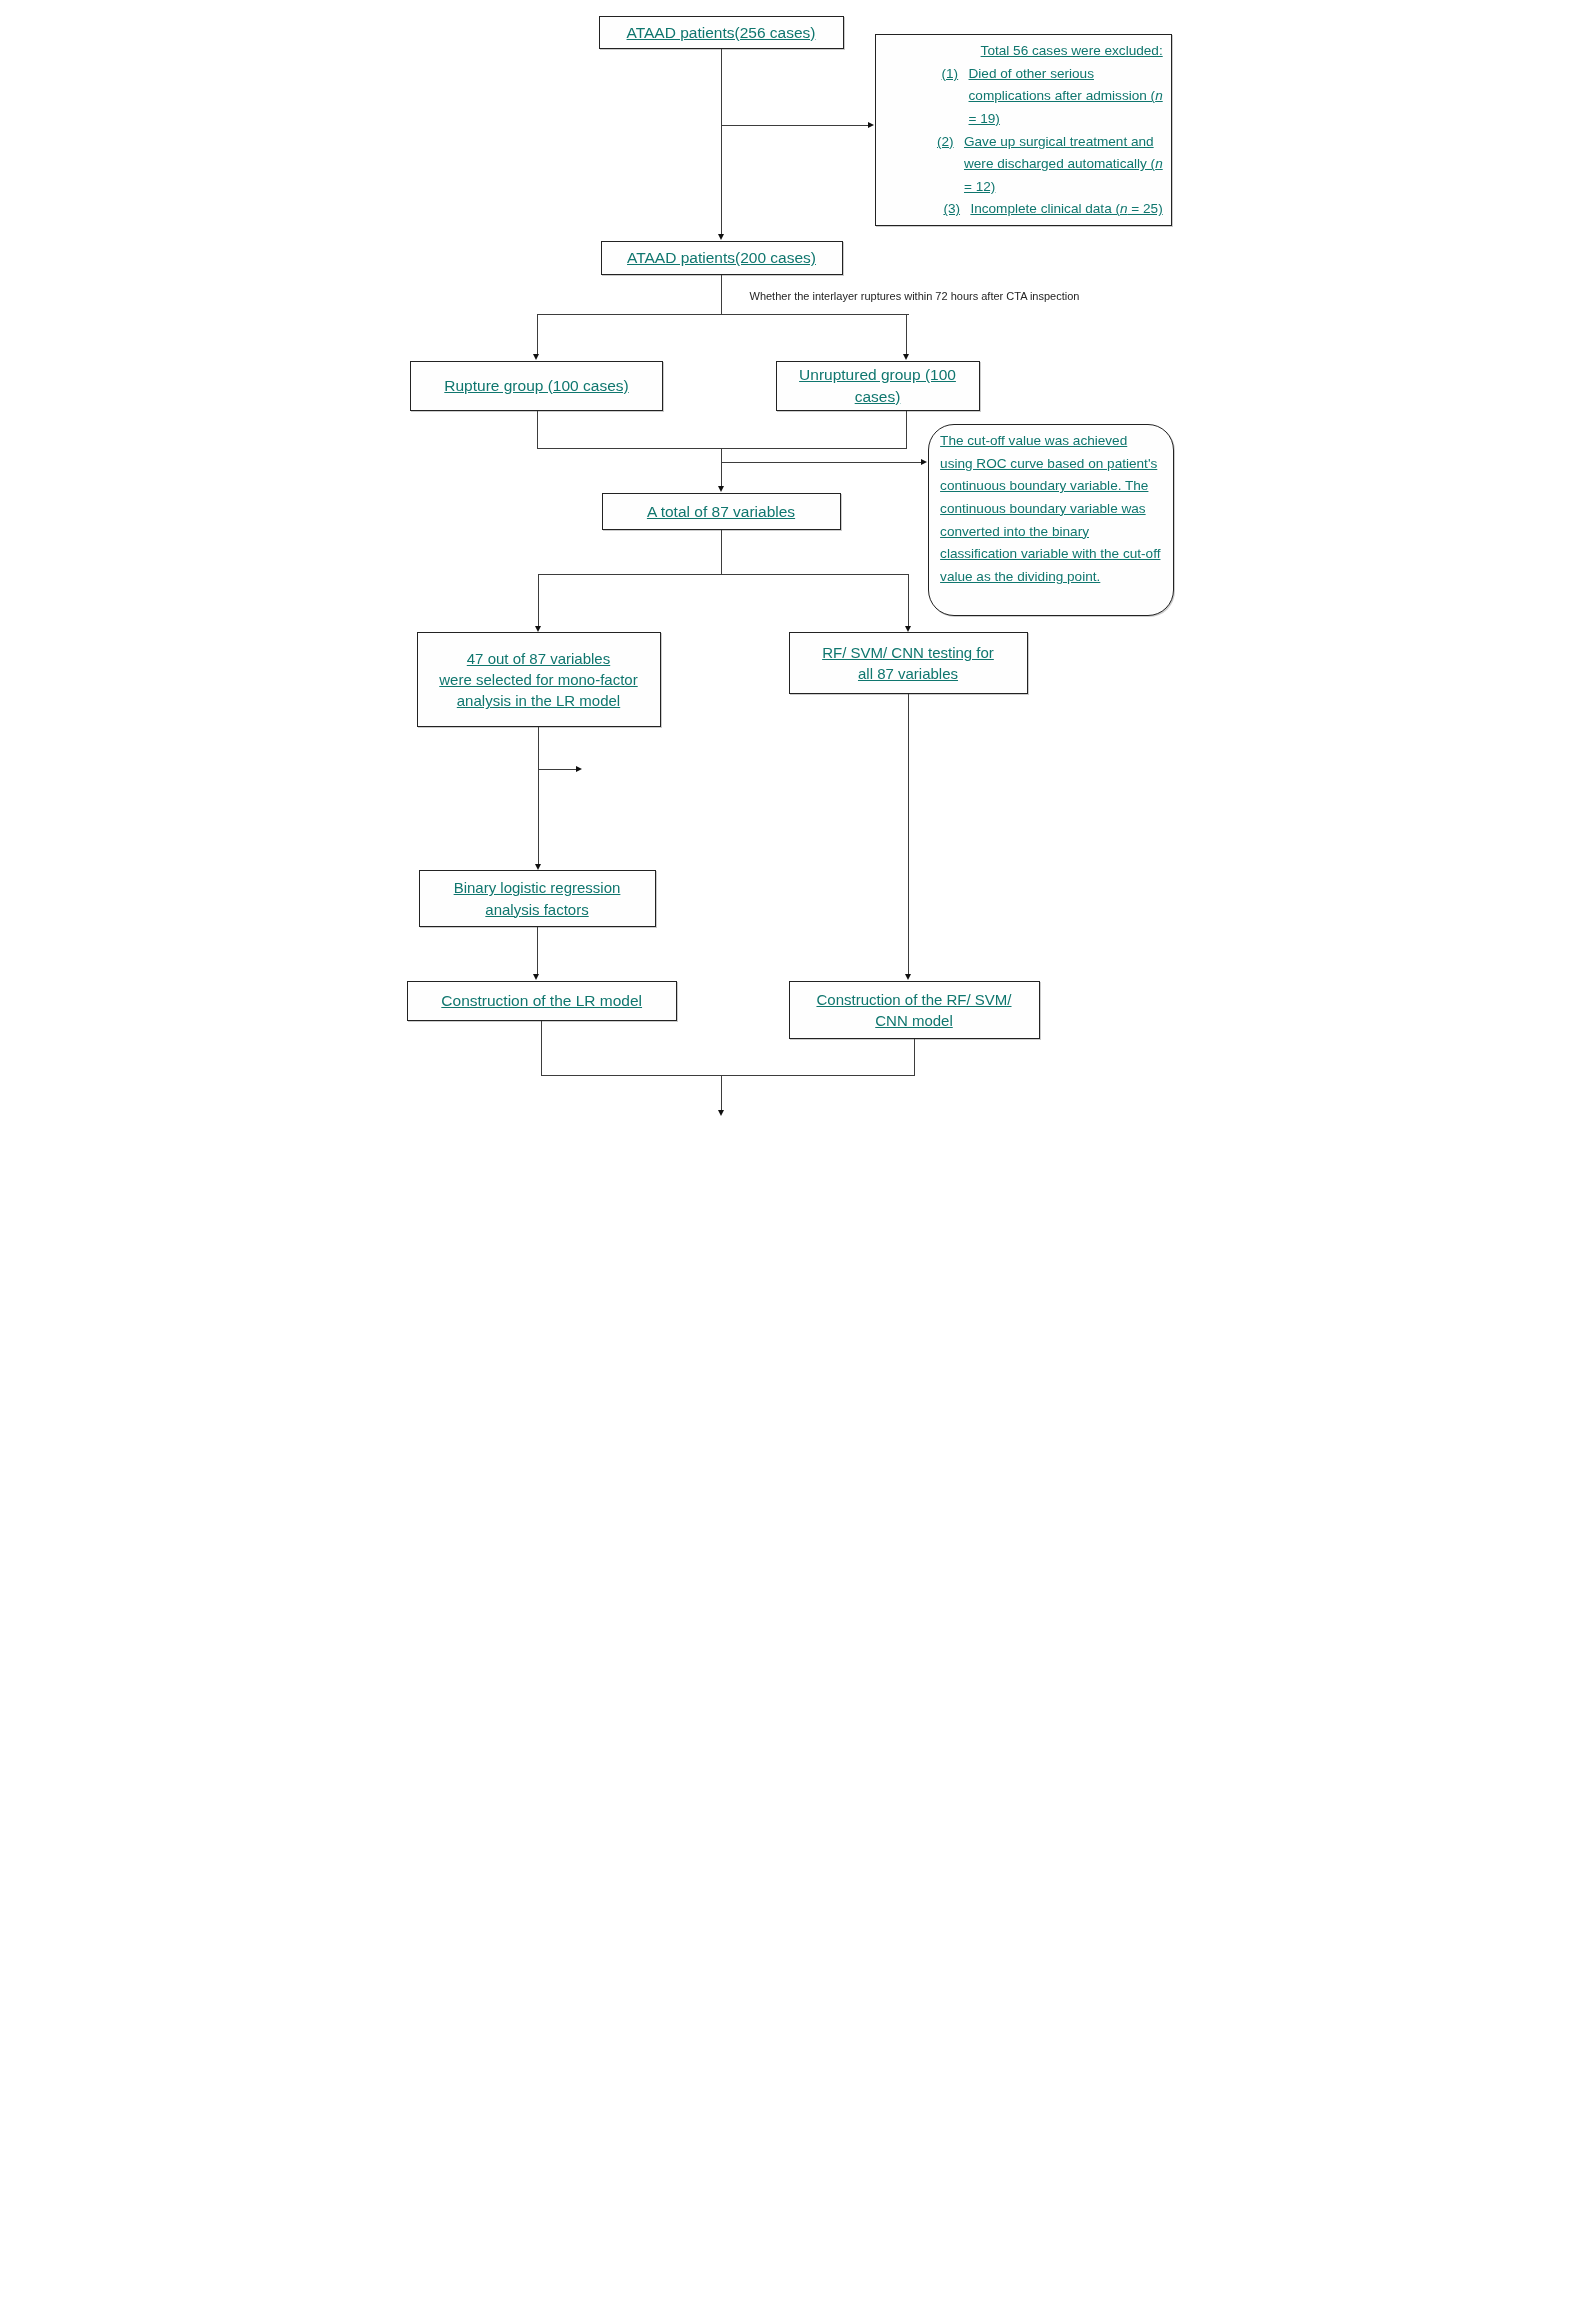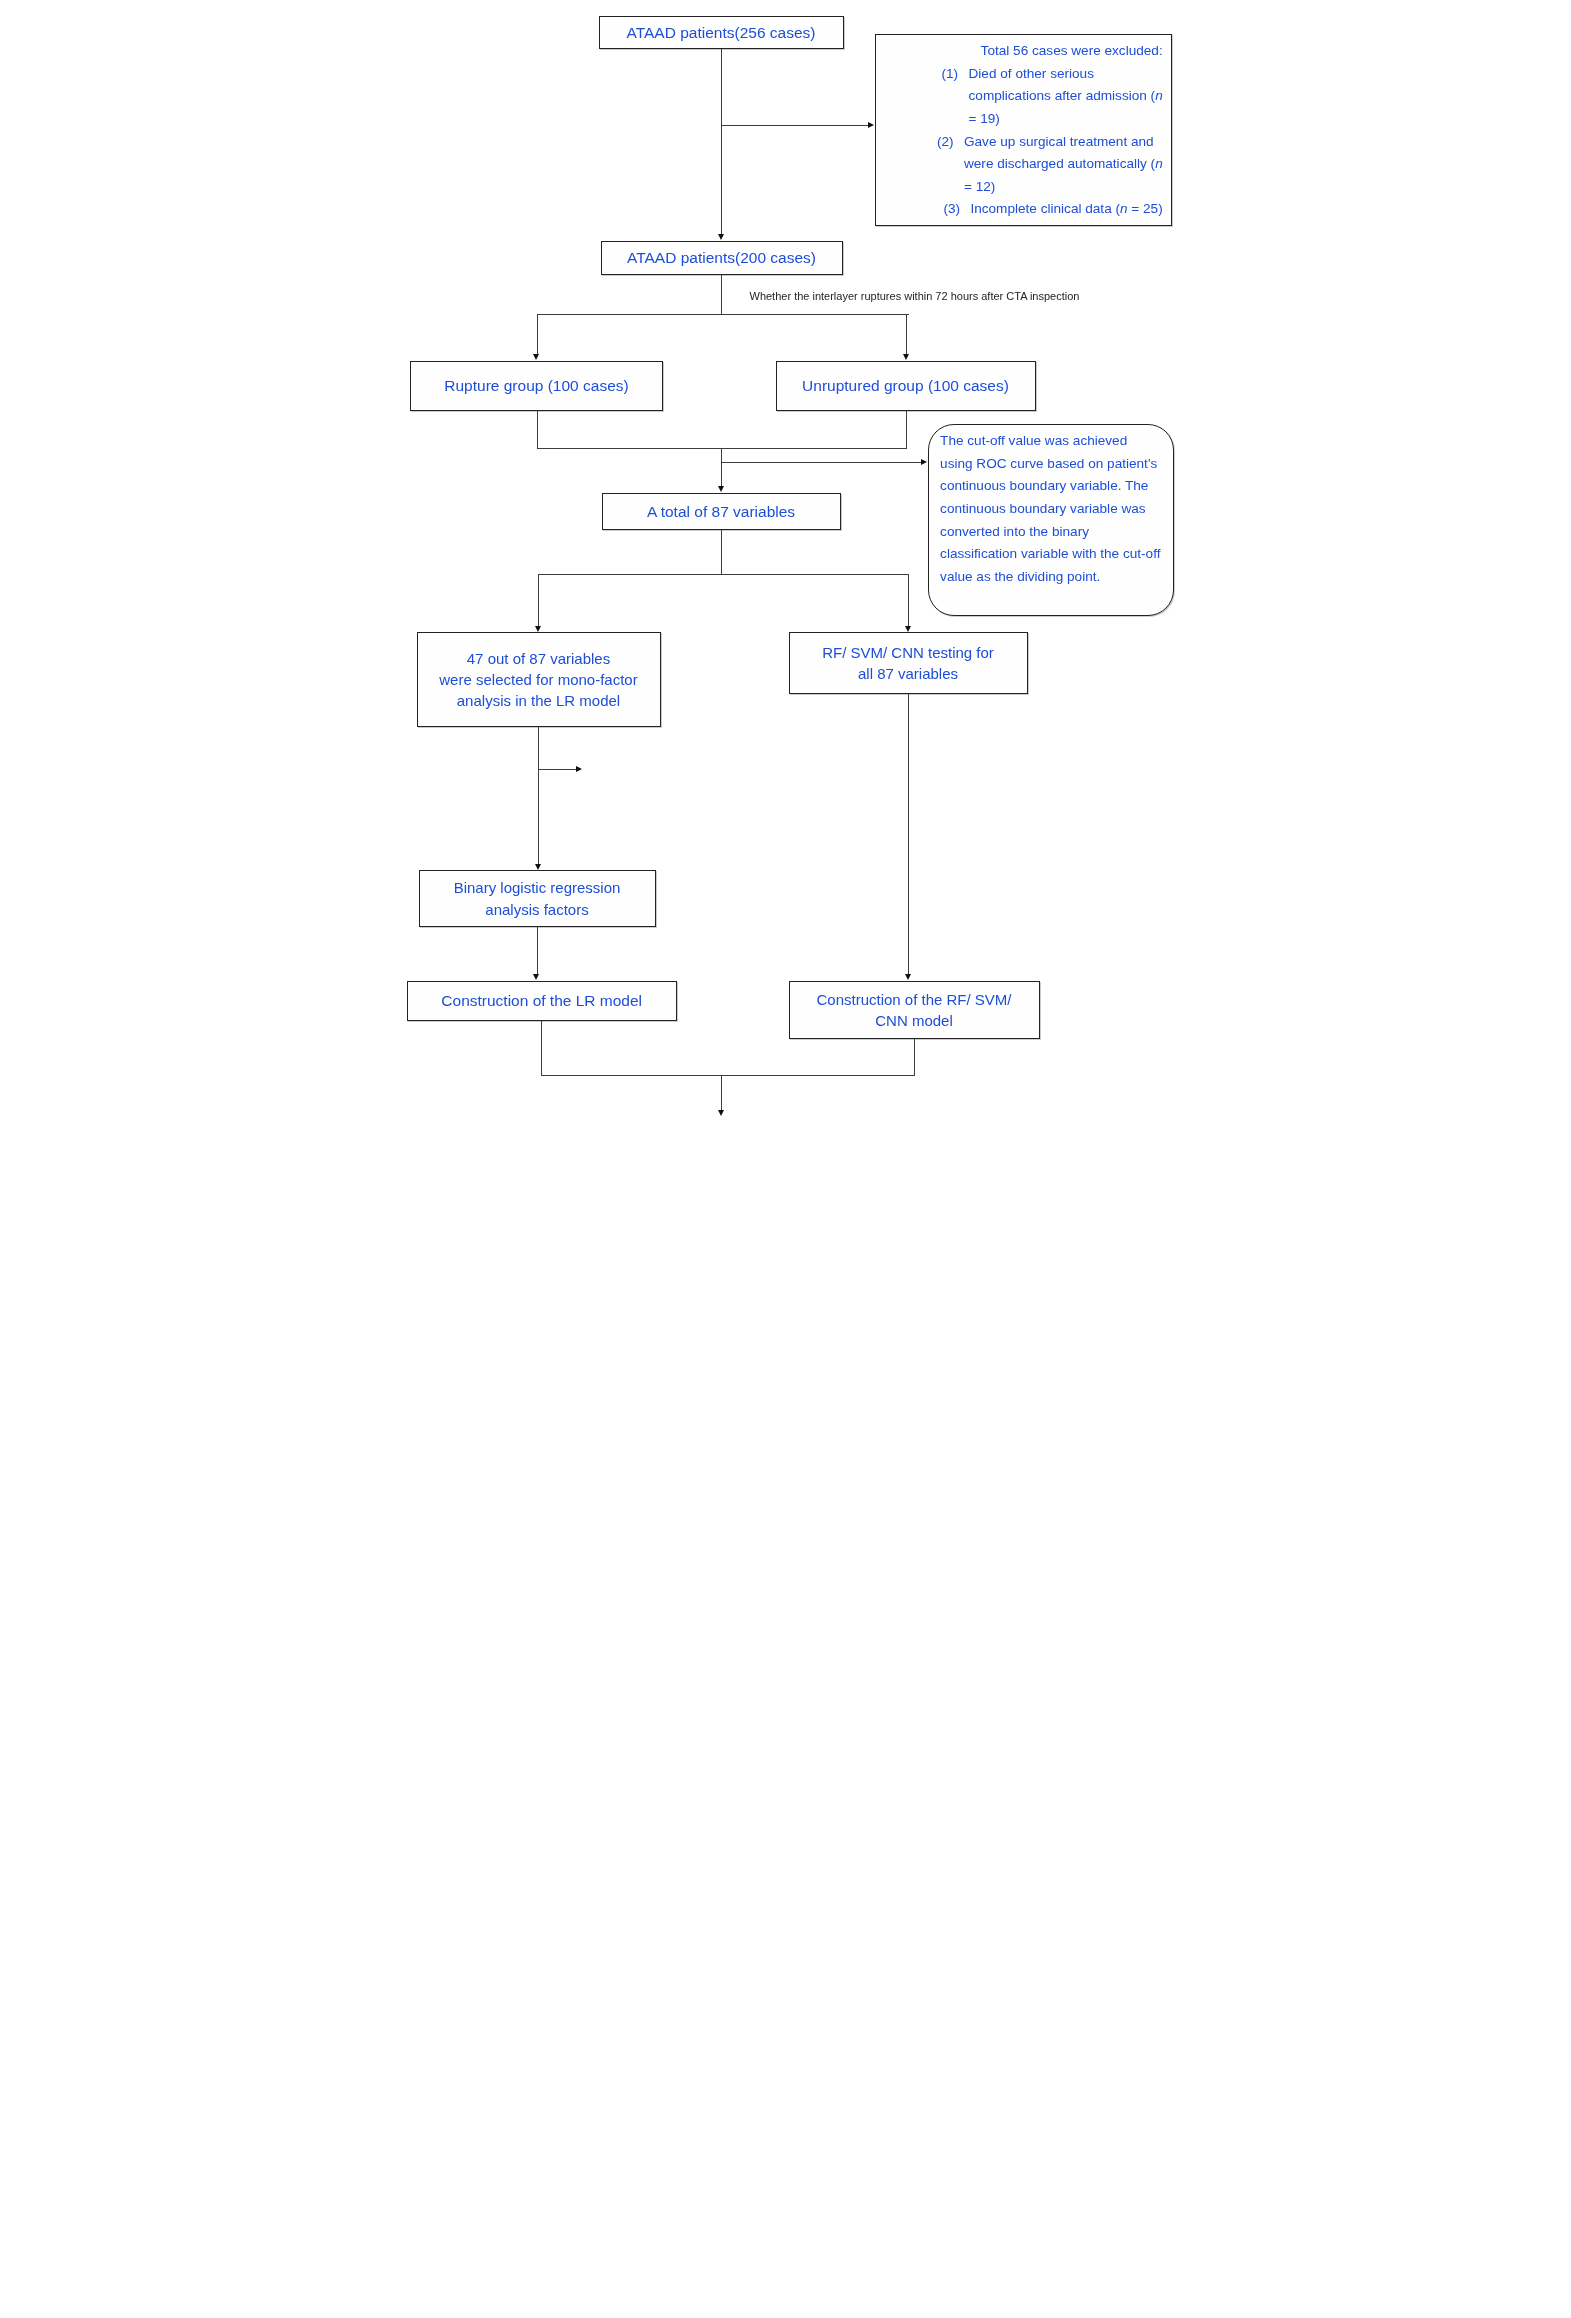--- a/index.html
+++ b/index.html
@@ -16,22 +16,23 @@
     background:#fefefe;
     border:1.6px solid #222222;
     box-sizing:border-box;
     display:flex;
     flex-direction:column;
     align-items:center;
     justify-content:center;
     text-align:center;
     font-size:15.5px;
     line-height:1.42;
-    color:#1d4ed8;
+    color:#0f766e;
     box-shadow:1px 1px 0 rgba(110,110,110,0.35);
+    text-decoration:underline;
   }
   .note{
     align-items:flex-start;
     justify-content:flex-start;
     text-align:left;
   }
   .vline,.hline{position:absolute;background:#3d3d3d;}
   .vline{width:1.1px;}
   .hline{height:1.1px;}
   .arr-d{
@@ -100,21 +101,21 @@
   <div class="box" style="left:208px;top:241px;width:242px;height:34px;">
     <span>ATAAD patients(200 cases)</span>
   </div>
 
   <div class="free-label" style="left:357px;top:290px;">Whether the interlayer ruptures within 72 hours after CTA inspection</div>
 
   <div class="box" style="left:17.5px;top:361px;width:253px;height:50px;">
     <span>Rupture group (100 cases)</span>
   </div>
 
-  <div class="box" style="left:383px;top:361px;width:260px;height:50px;">
+  <div class="box" style="left:383px;top:361px;width:204px;height:50px;">
     <span>Unruptured group (100 cases)</span>
   </div>
 
   <div class="box" style="left:209px;top:493px;width:239px;height:37px;">
     <span>A total of 87 variables</span>
   </div>
 
   <div class="box note cut" style="left:535px;top:424px;width:246px;height:192px;border-radius:26px;">
     <div>The cut-off value was achieved using ROC curve based on patient's continuous boundary variable. The continuous boundary variable was converted into the binary classification variable with the cut-off value as the dividing point.</div>
   </div>

